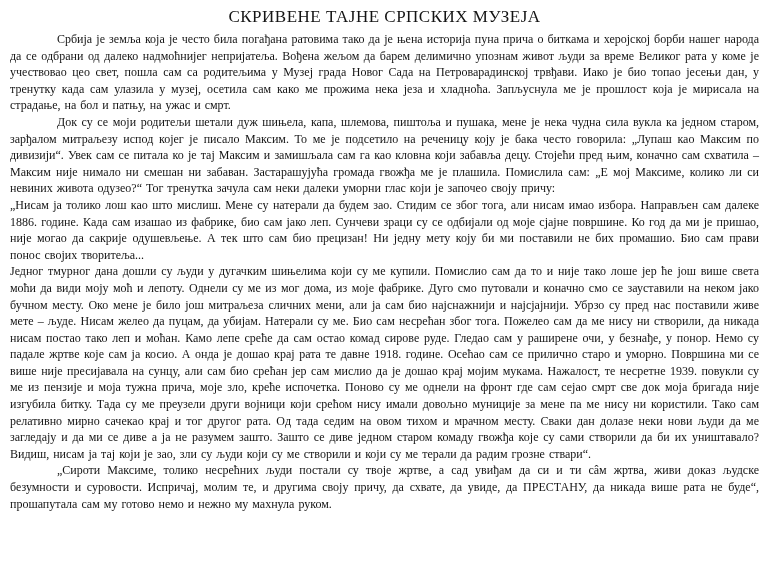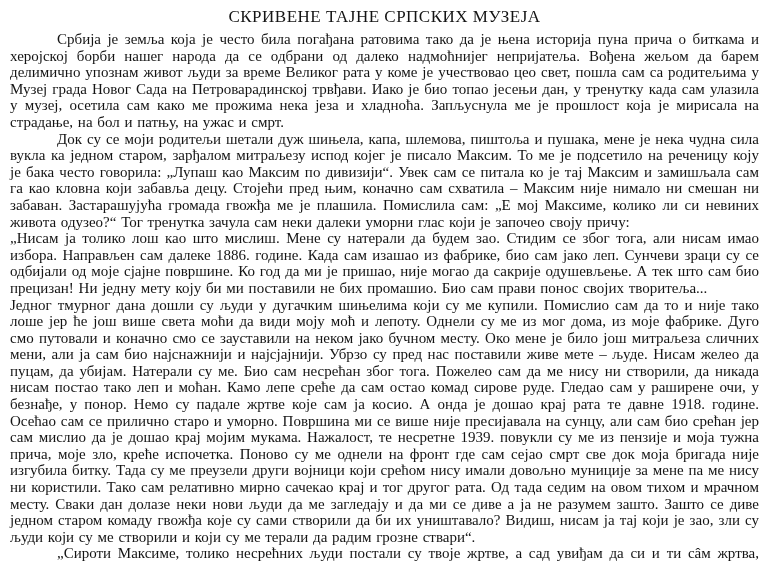--- a/index.html
+++ b/index.html
@@ -25,21 +25,21 @@
   .doc-title {
     text-align: center;
     font-size: 17px;
     font-weight: normal;
     margin: 0 0 3px 0;
     letter-spacing: 0.5px;
     line-height: 22px;
   }
   .para {
     margin: 0;
-    font-size: 15px;
+    font-size: 12px;
     line-height: 16.6px;
     text-align: justify;
     word-spacing: 1px;
   }
   .para.indent {
     text-indent: 47px;
   }
 </style>
 </head>
 <body>

